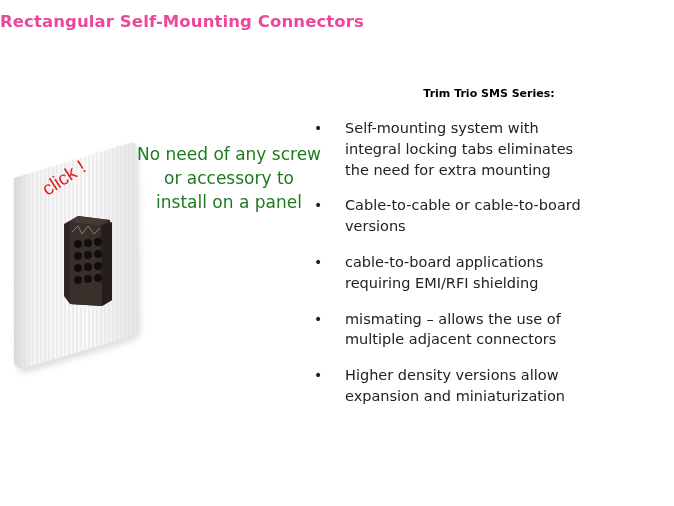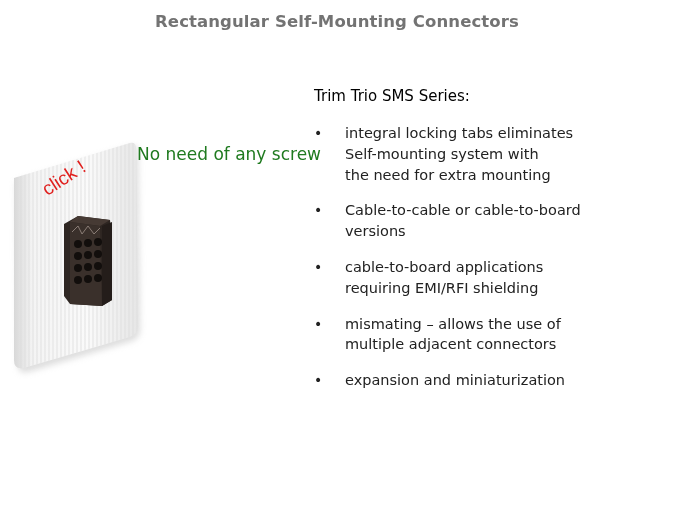--- a/index.html
+++ b/index.html
@@ -1,39 +1,40 @@
 <!DOCTYPE html>
 <html><head>
 <meta charset="utf-8">
 <style>
   html, body { margin: 0; padding: 0; }
   body {
     width: 674px; height: 506px; background: #ffffff; position: relative; overflow: hidden;
     font-family: "DejaVu Sans", sans-serif; color: #1a1a1a;
   }
   .title {
-    position: absolute; left: 0; top: 12px; width: 674px; text-align: center;
-    font-family: "DejaVu Sans", sans-serif; font-weight: bold; font-size: 16.5px; color: #737373;
+    position: absolute; left: 0; top: 12px; width: 674px; 
+    font-family: "DejaVu Sans", sans-serif; font-weight: bold; font-size: 16.5px; color: #ec4899;
     letter-spacing: 0.1px;
   }
   .panel-wrap { position: absolute; left: 8px; top: 140px; width: 150px; height: 240px; }
   .panel-wrap svg { display: block; }
   .click-label {
     position: absolute; left: 38px; top: 182px; transform: rotate(-33deg); transform-origin: left top;
     font-family: "Liberation Sans", sans-serif; font-size: 19px; color: #e0201e;
     white-space: nowrap;
   }
   .green-note {
     position: absolute; left: 128px; top: 142px; width: 202px; text-align: center;
     font-family: "DejaVu Sans", sans-serif; font-size: 17px; line-height: 24px; color: #1f7a1f;
   }
   .right-col { position: absolute; left: 314px; top: 87px; width: 350px; }
   .subtitle {
-    font-family: "DejaVu Sans", sans-serif; font-weight: normal; font-size: 15px; color: #000;
+    font-family: "DejaVu Sans", sans-serif; font-weight: bold; font-size: 11px; color: #000;
     margin: 0 0 18px 0;
+    text-align: center;
   }
   ul.bullets { list-style: none; margin: 0; padding: 0; }
   ul.bullets li {
     position: relative; padding-left: 31px; font-size: 14.5px; line-height: 20.8px; color: #222;
     margin-bottom: 15px;
   }
   ul.bullets li .dot {
     position: absolute; left: 0; top: 0; font-size: 14px;
   }
 </style>
@@ -84,45 +85,48 @@
             <circle cx="90" cy="138" r="4"></circle>
         </g>
         <polygon points="94,86 104,82 104,160 94,166" fill="#241d1a"></polygon>
       </g>
     </svg>
   </div>
   <div class="click-label">click !</div>
 
   <div class="green-note">
     <div>No need of any screw</div>
+    <div>or accessory to</div>
+    <div>install on a panel</div>
   </div>
 
   <div class="right-col">
     <div class="subtitle">Trim Trio SMS Series:</div>
     <ul class="bullets">
       <li>
         <span class="dot">•</span>
+        <div>Self-mounting system with</div>
         <div>integral locking tabs eliminates</div>
-        <div>Self-mounting system with</div>
         <div>the need for extra mounting</div>
       </li>
       <li>
         <span class="dot">•</span>
         <div>Cable-to-cable or cable-to-board</div>
         <div>versions</div>
       </li>
       <li>
         <span class="dot">•</span>
         <div>cable-to-board applications</div>
         <div>requiring EMI/RFI shielding</div>
       </li>
       <li>
         <span class="dot">•</span>
         <div>mismating – allows the use of</div>
         <div>multiple adjacent connectors</div>
       </li>
       <li>
         <span class="dot">•</span>
+        <div>Higher density versions allow</div>
         <div>expansion and miniaturization</div>
       </li>
     </ul>
   </div>
 </div>
 
 </body></html>

